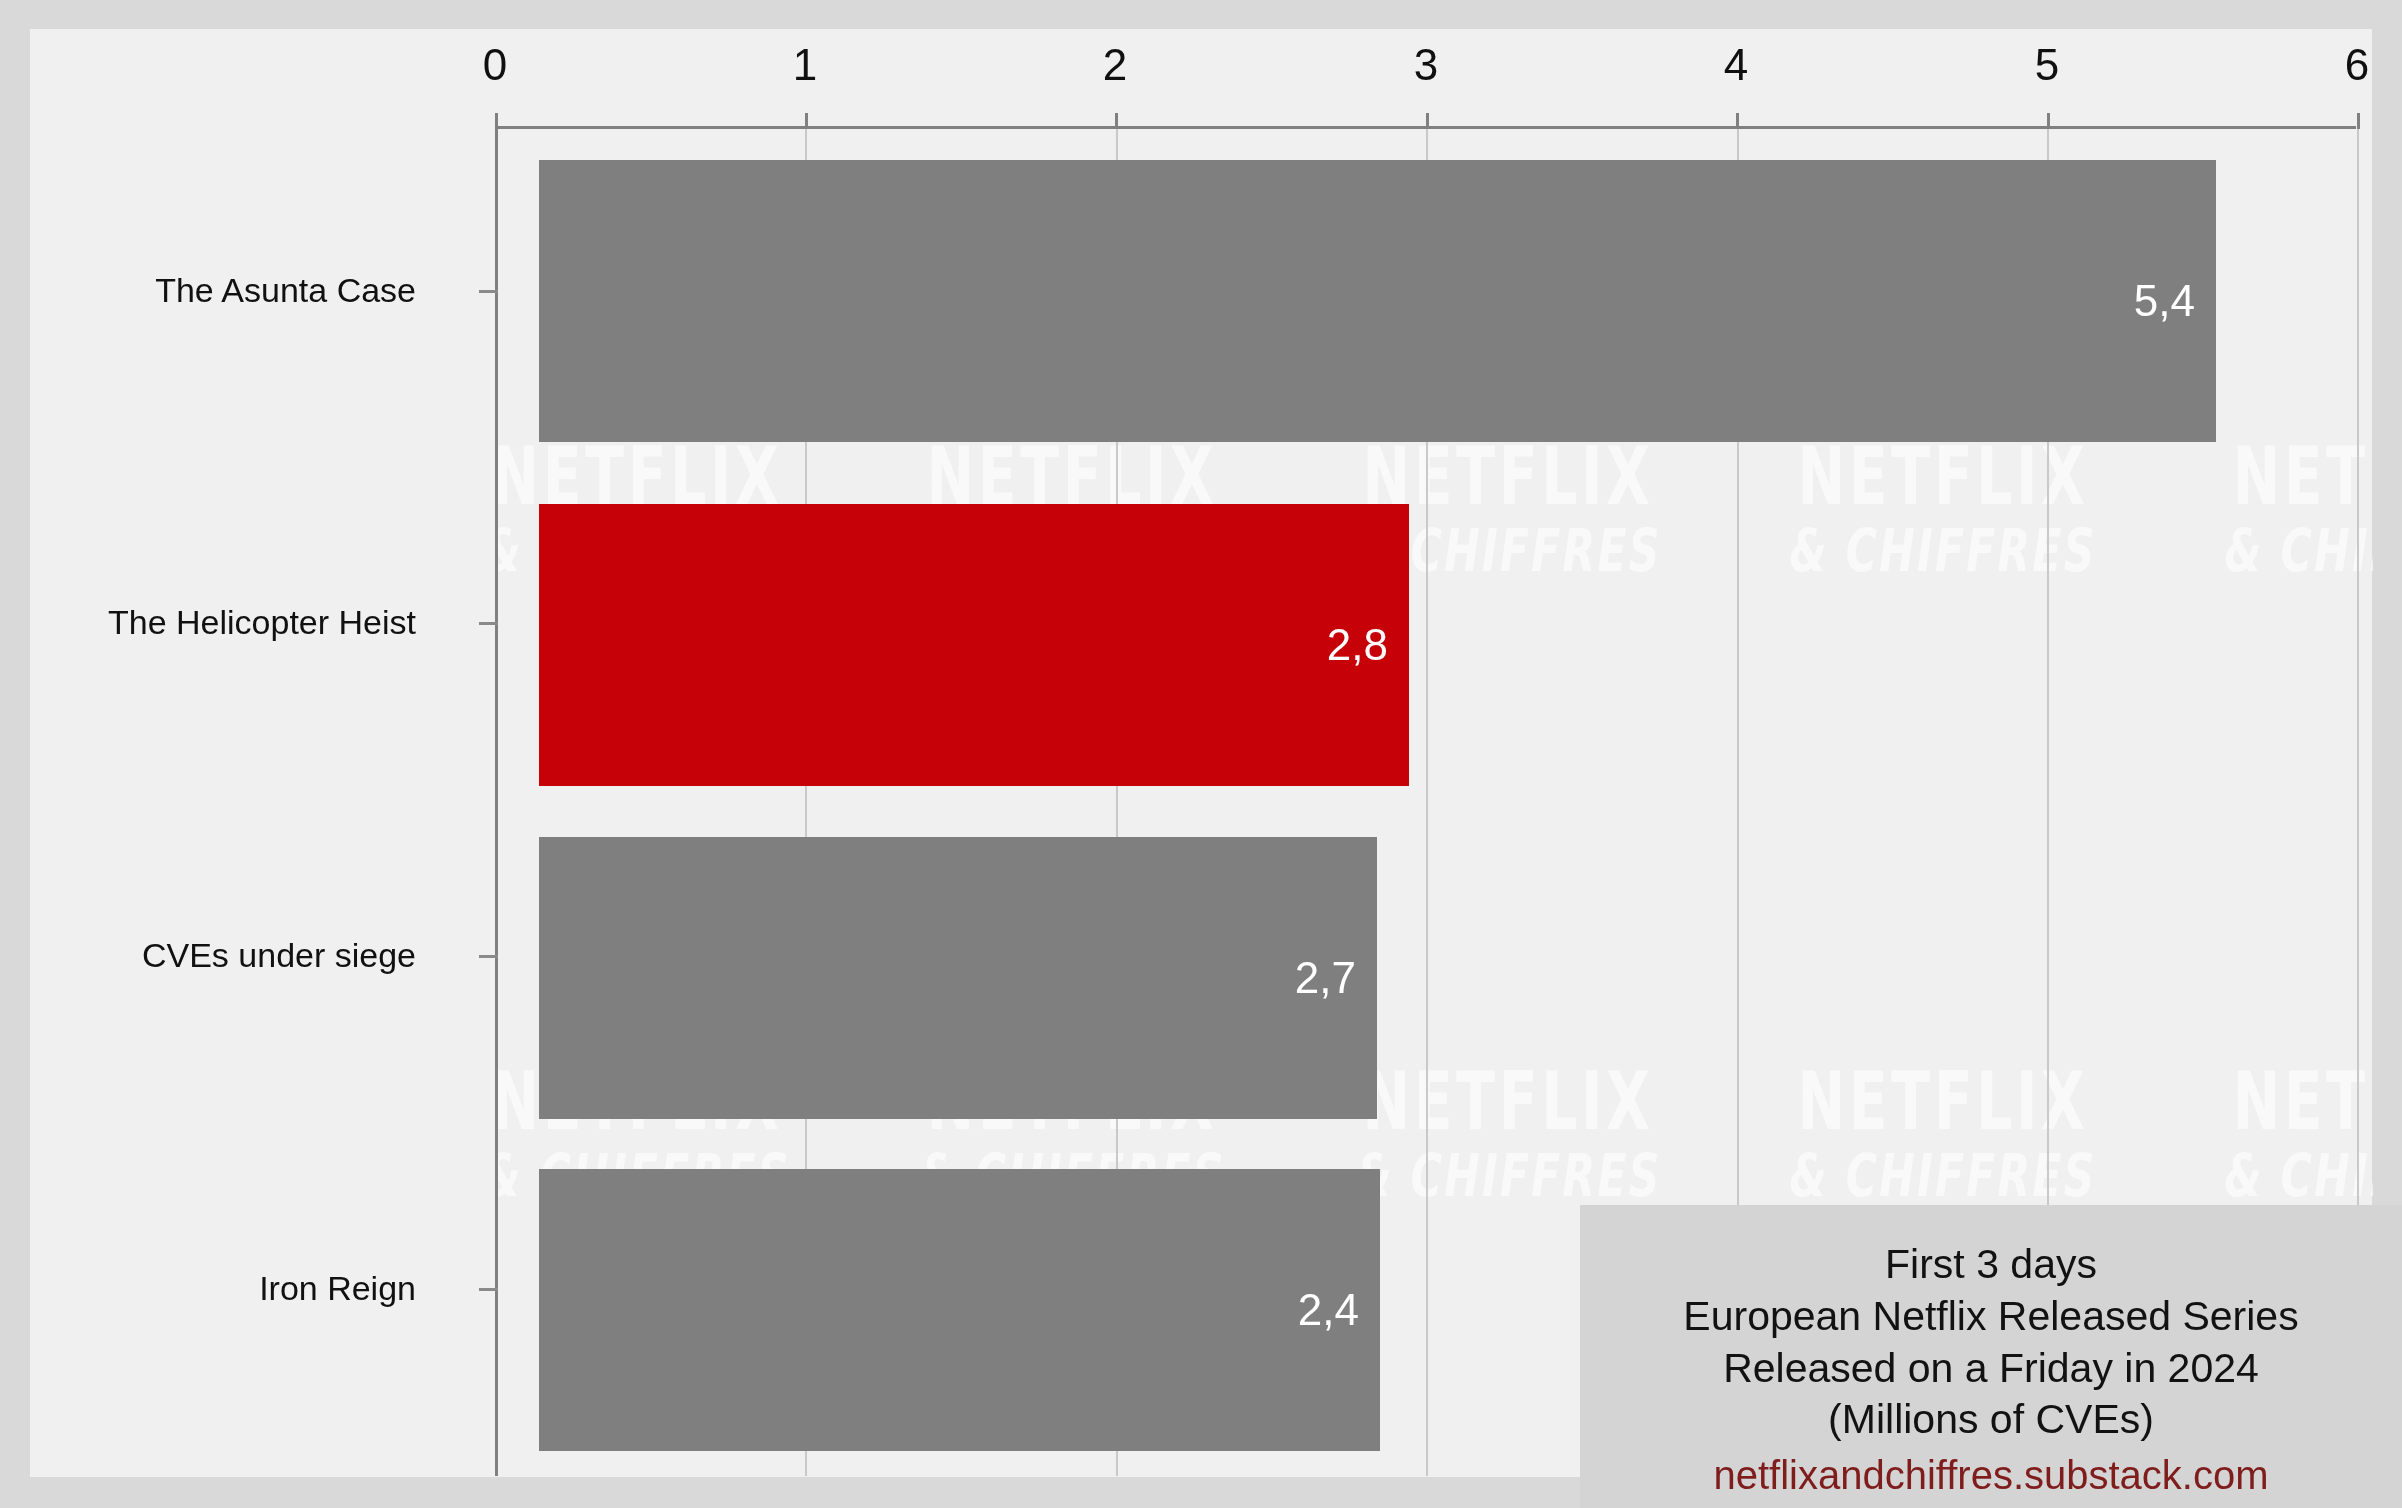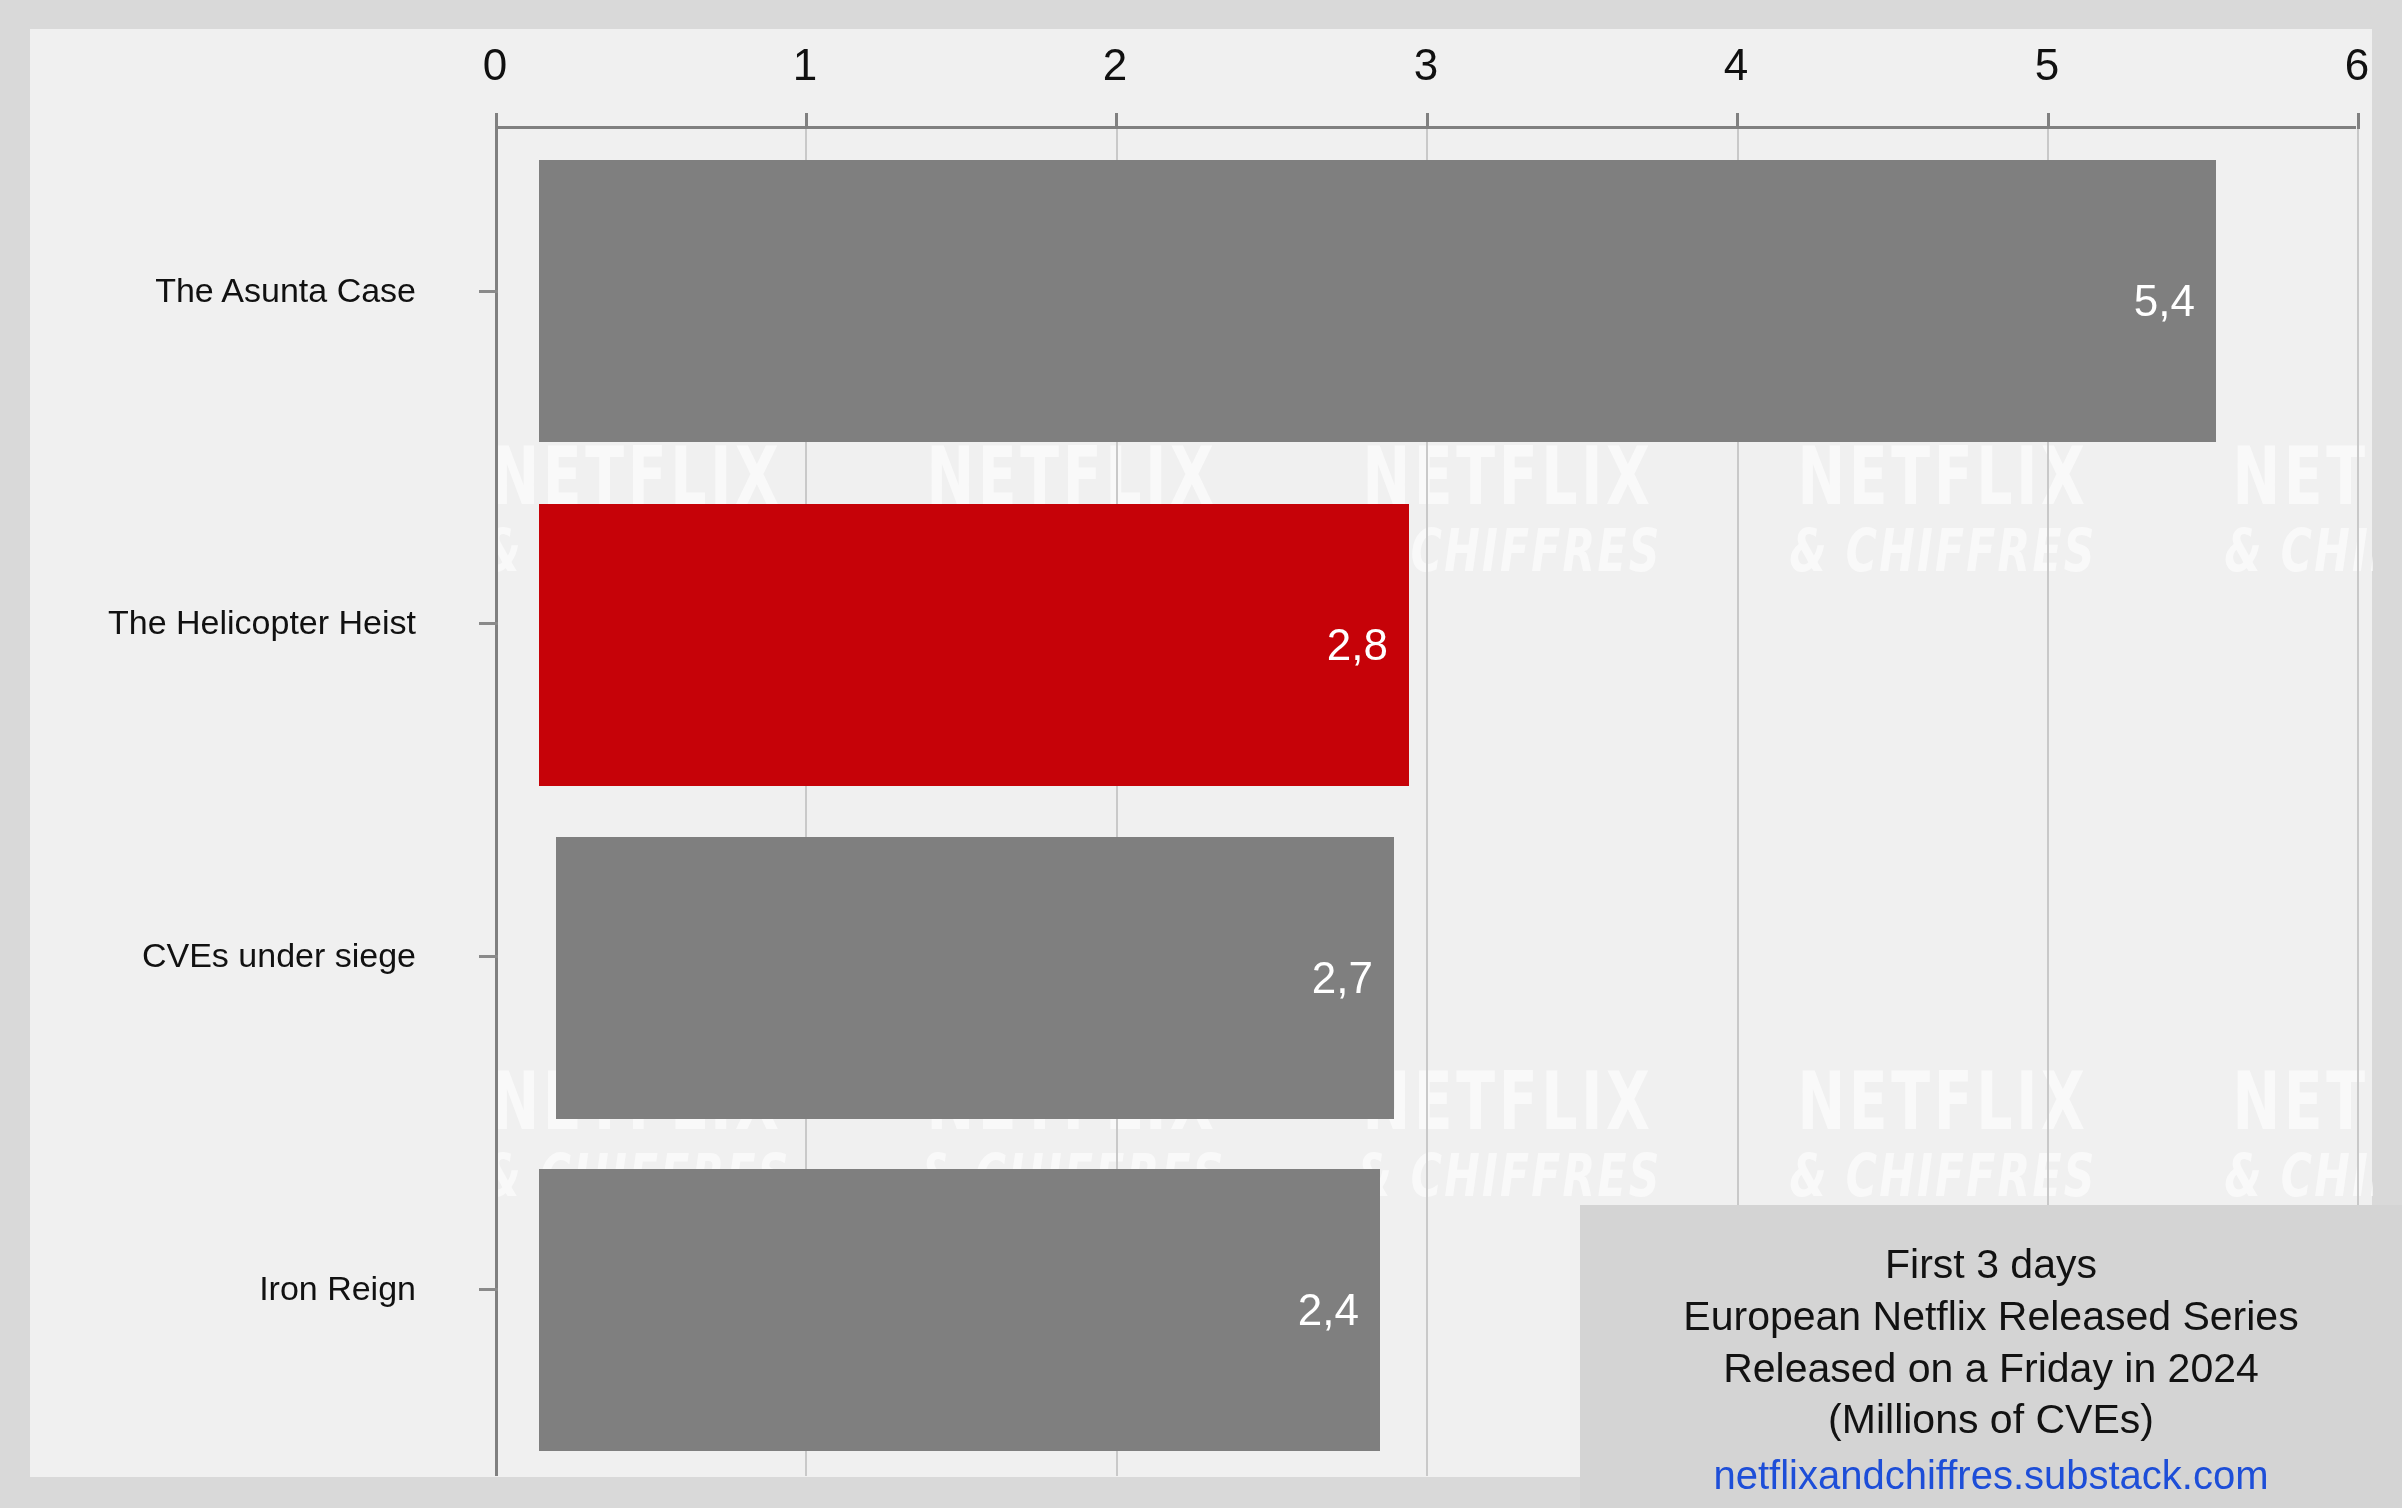--- a/index.html
+++ b/index.html
@@ -178,21 +178,21 @@
   }
   #caption .cap-line {
     font-size: 41px;
     color: #121212;
     line-height: 1.26;
     text-align: center;
     white-space: nowrap;
   }
   #caption .cap-source {
     font-size: 40px;
-    color: #1d4ed8;
+    color: #7f1d1d;
     line-height: 1.26;
     margin-top: 4px;
     white-space: nowrap;
   }
 </style>
 </head>
 <body>
 
 <div id="root">
 
@@ -281,21 +281,21 @@
       <div class="gridline" style="left:1862px"></div>
 
       <div class="bar" style="left:0px; top:34px; width:1677px; height:282px; background:#7f7f7f;">
         <span class="bar-label">5,4</span>
       </div>
 
       <div class="bar" style="left:0px; top:378px; width:870px; height:282px; background:#c60208;">
         <span class="bar-label">2,8</span>
       </div>
 
-      <div class="bar" style="left:17px; top:711px; width:838px; height:282px; background:#7f7f7f;">
+      <div class="bar" style="left:0px; top:711px; width:838px; height:282px; background:#7f7f7f;">
         <span class="bar-label">2,7</span>
       </div>
 
       <div class="bar" style="left:0px; top:1043px; width:841px; height:282px; background:#7f7f7f;">
         <span class="bar-label">2,4</span>
       </div>
 
     </div>
 
     <div id="caption">

